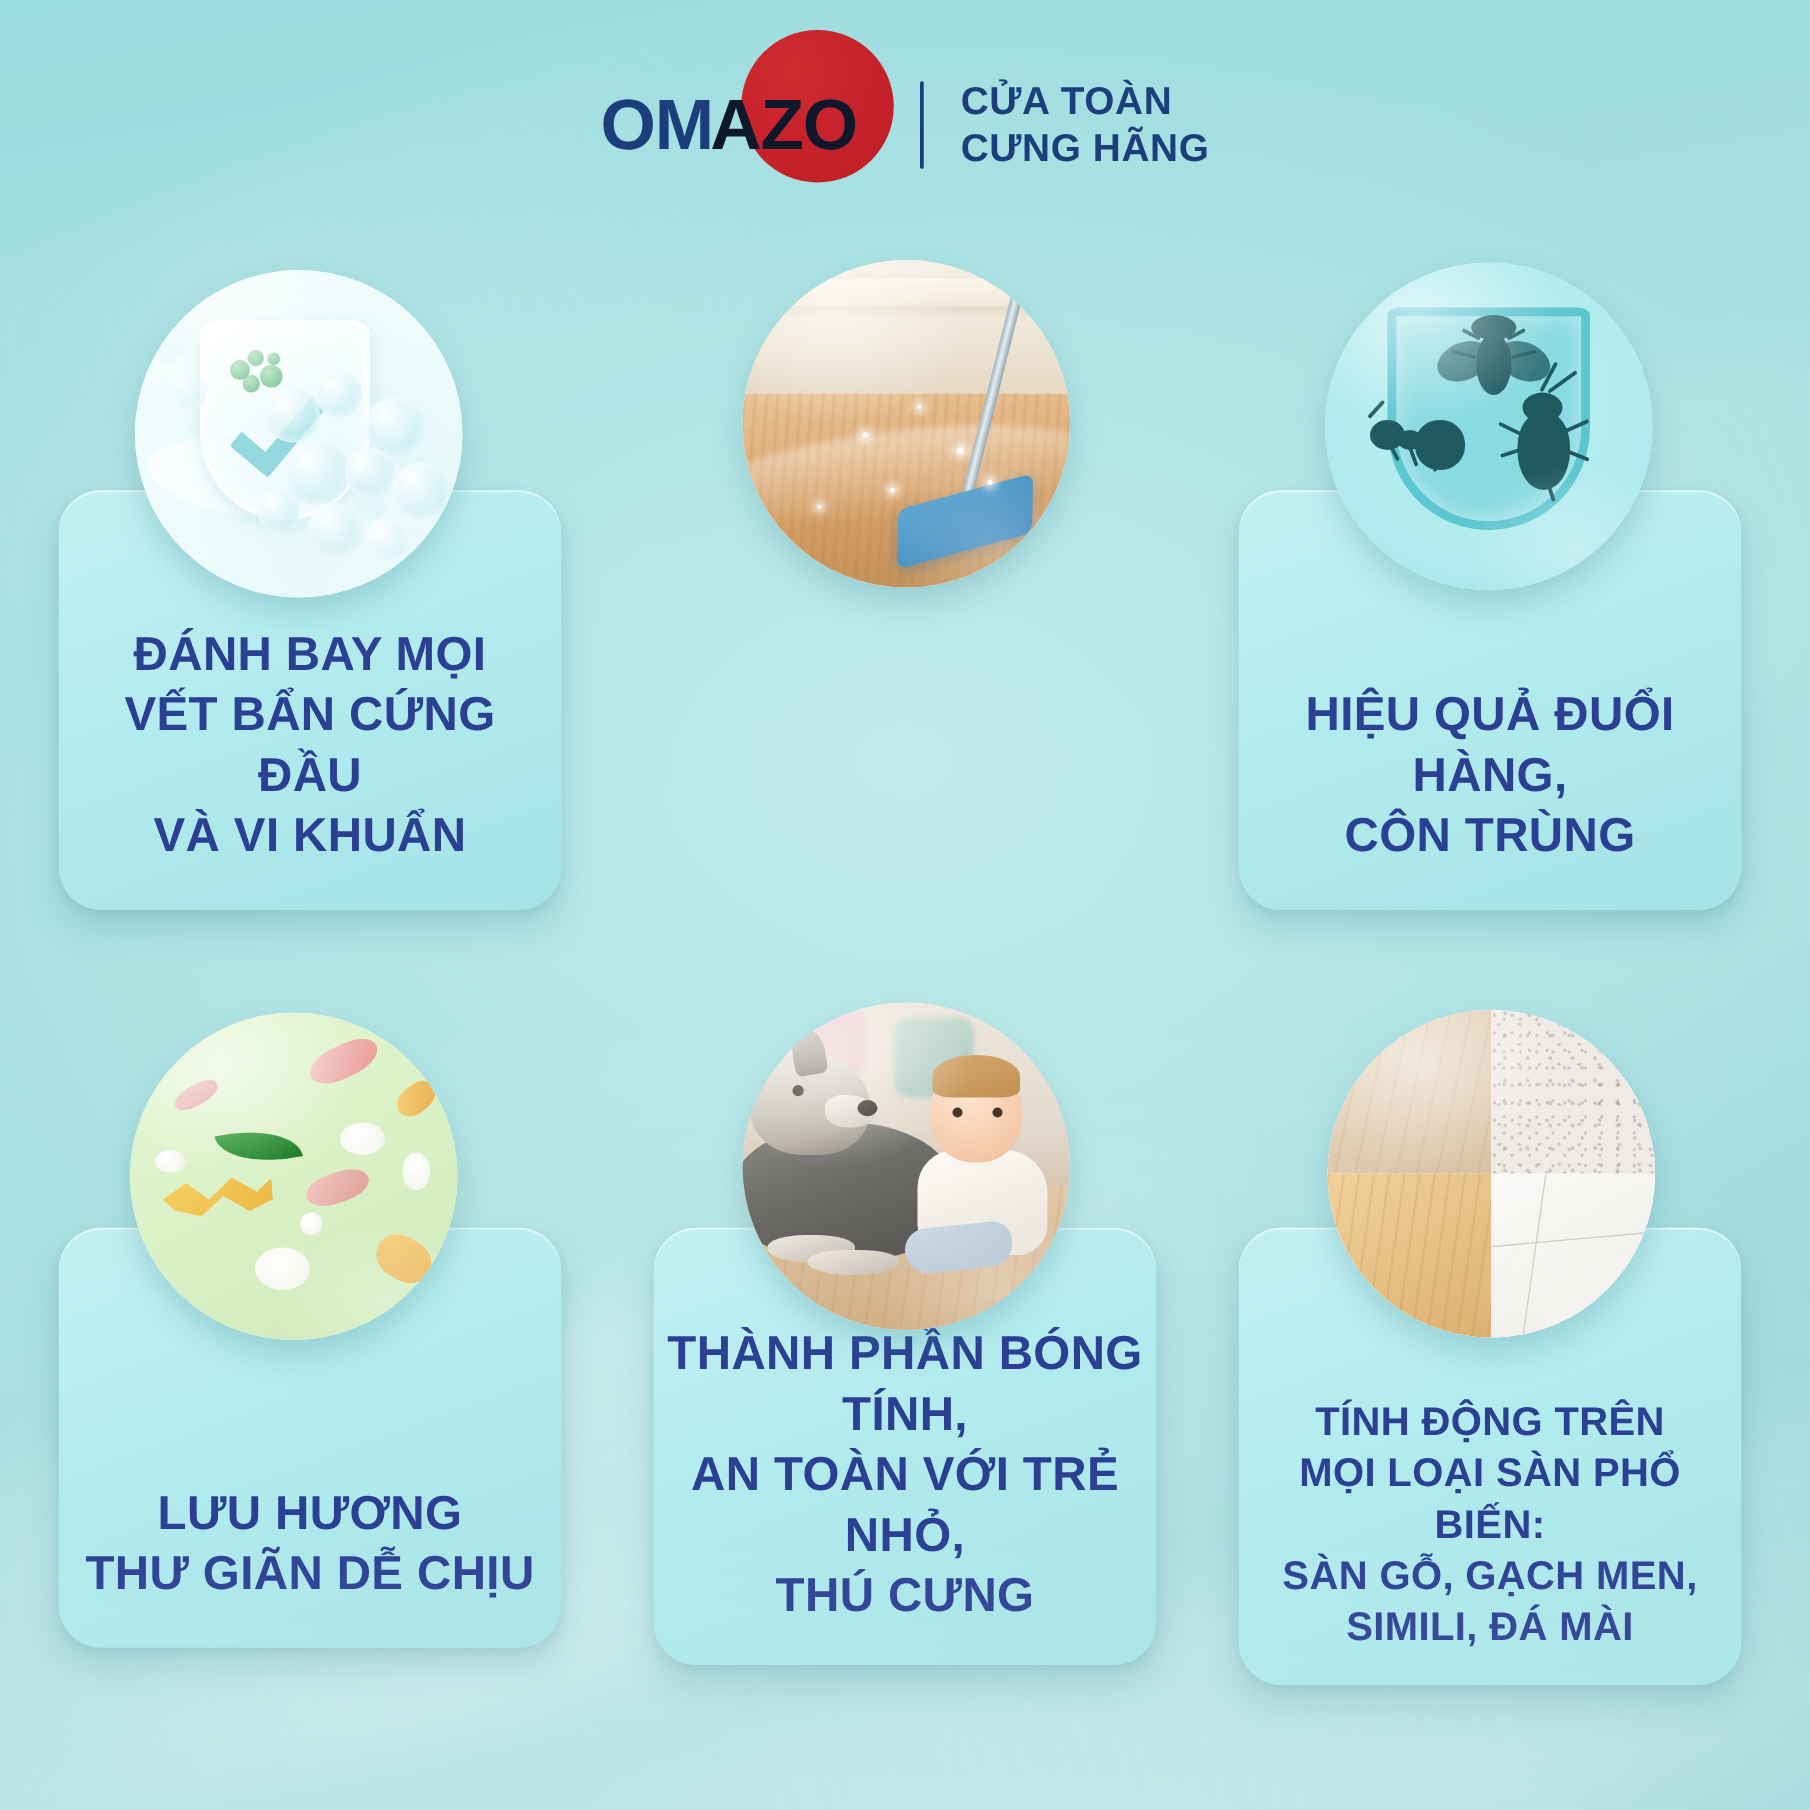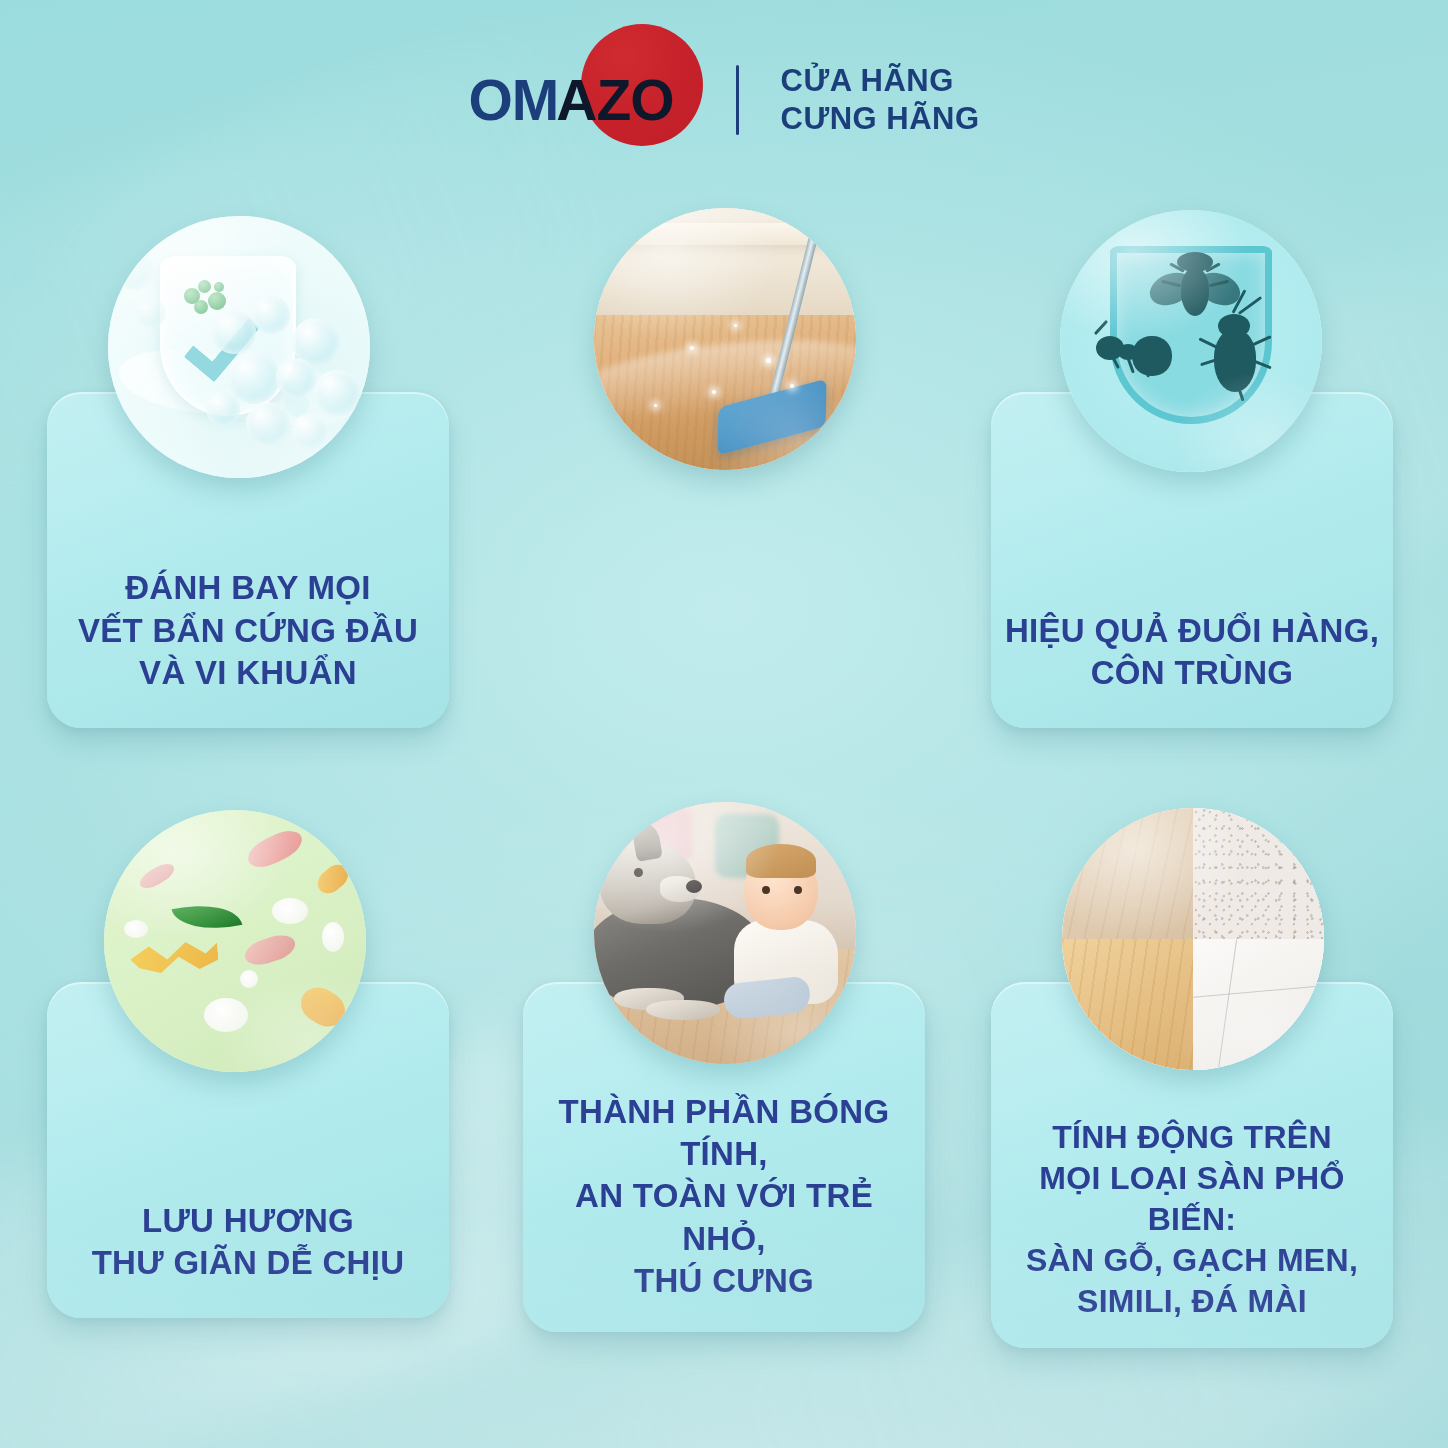--- a/index.html
+++ b/index.html
@@ -25,21 +25,21 @@
     filter:blur(26px);
   }
   #bg .s1 { left:-340px; top:1080px; width:1400px; height:300px; transform:rotate(-17deg); }
   #bg .s2 { left:560px;  top:1210px; width:1300px; height:250px; transform:rotate(-17deg); opacity:.55;}
   #bg .s3 { left:-260px; top:150px;  width:900px;  height:260px; transform:rotate(-20deg); opacity:.35;}
   #bg .s4 { left:900px;  top:300px;  width:900px;  height:260px; transform:rotate(-20deg); opacity:.30;}
 
   
   #header {
     position:absolute; left:0; top:20px; width:1448px; height:160px;
-    display:flex; align-items:center; justify-content:center; gap:16px;
+    display:flex; align-items:center; justify-content:center; gap:4px;
   }
   .logo-wrap { position:relative; display:flex; align-items:center; }
   .logo-circle {
     position:absolute; left:113px; top:-48px;
     width:122px; height:122px; border-radius:50%;
     background:radial-gradient(circle at 34% 26%, #d02b30 0%, #c8232c 45%, #bf1d28 100%);
     z-index:1;
   }
   .logo-om, .logo-azo {
     position:relative; font-size:57px; font-weight:800; letter-spacing:-1px;
@@ -82,21 +82,21 @@
   .cell.c4 .card { height:350px; }
   .cell.c3 .card { height:336px; }
 
   .card-text {
     position:absolute; left:0; right:0; bottom:0; top:0;
     display:flex; align-items:flex-end; justify-content:center;
     padding:0 8px 34px 8px;
     text-align:center;
     color:#2b3f93;
     font-weight:800;
-    font-size:33px;
+    font-size:38px;
     line-height:1.28;
     letter-spacing:.3px;
     white-space:pre-line;
   }
   .cell.c5 .card-text { font-size:32px; padding-bottom:26px; }
   .cell.c4 .card-text { padding-bottom:30px; }
 
   
   .circle {
     position:absolute; top:-155px; left:50%; transform:translateX(-50%);
@@ -340,21 +340,21 @@
 </div>
 
 <div id="header">
   <div class="logo-wrap">
     <div class="logo-circle"></div>
     <span class="logo-om">OM</span>
     <span class="logo-azo">AZO</span>
   </div>
   <div class="logo-div"></div>
   <div class="logo-tag">
-    <div>CỬA HÃNG</div>
+    <div>CỬA TOÀN</div>
     <div>CƯNG HÃNG</div>
   </div>
 </div>
 
 <div id="grid">
 
   <div class="cell c0">
     <div class="circle">
       <div class="inner img-shield-germ">
         <div class="ribbon"></div>

